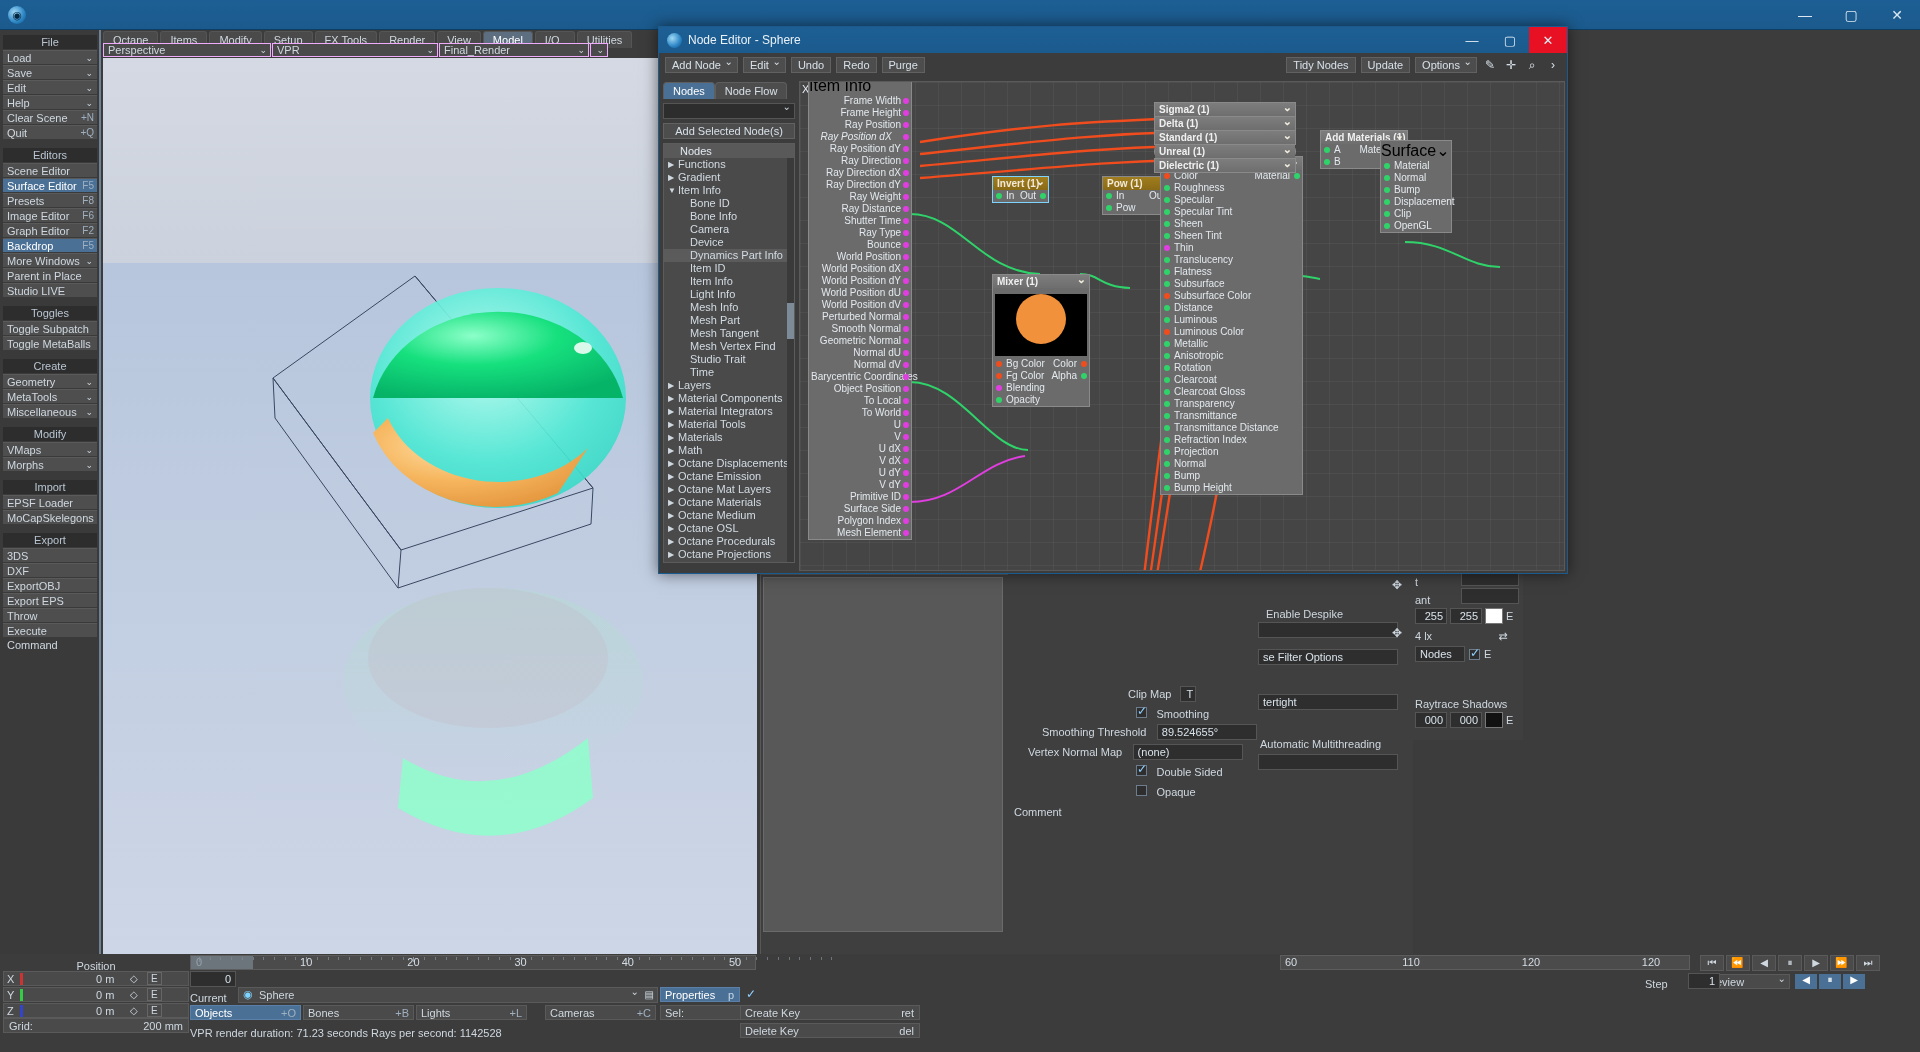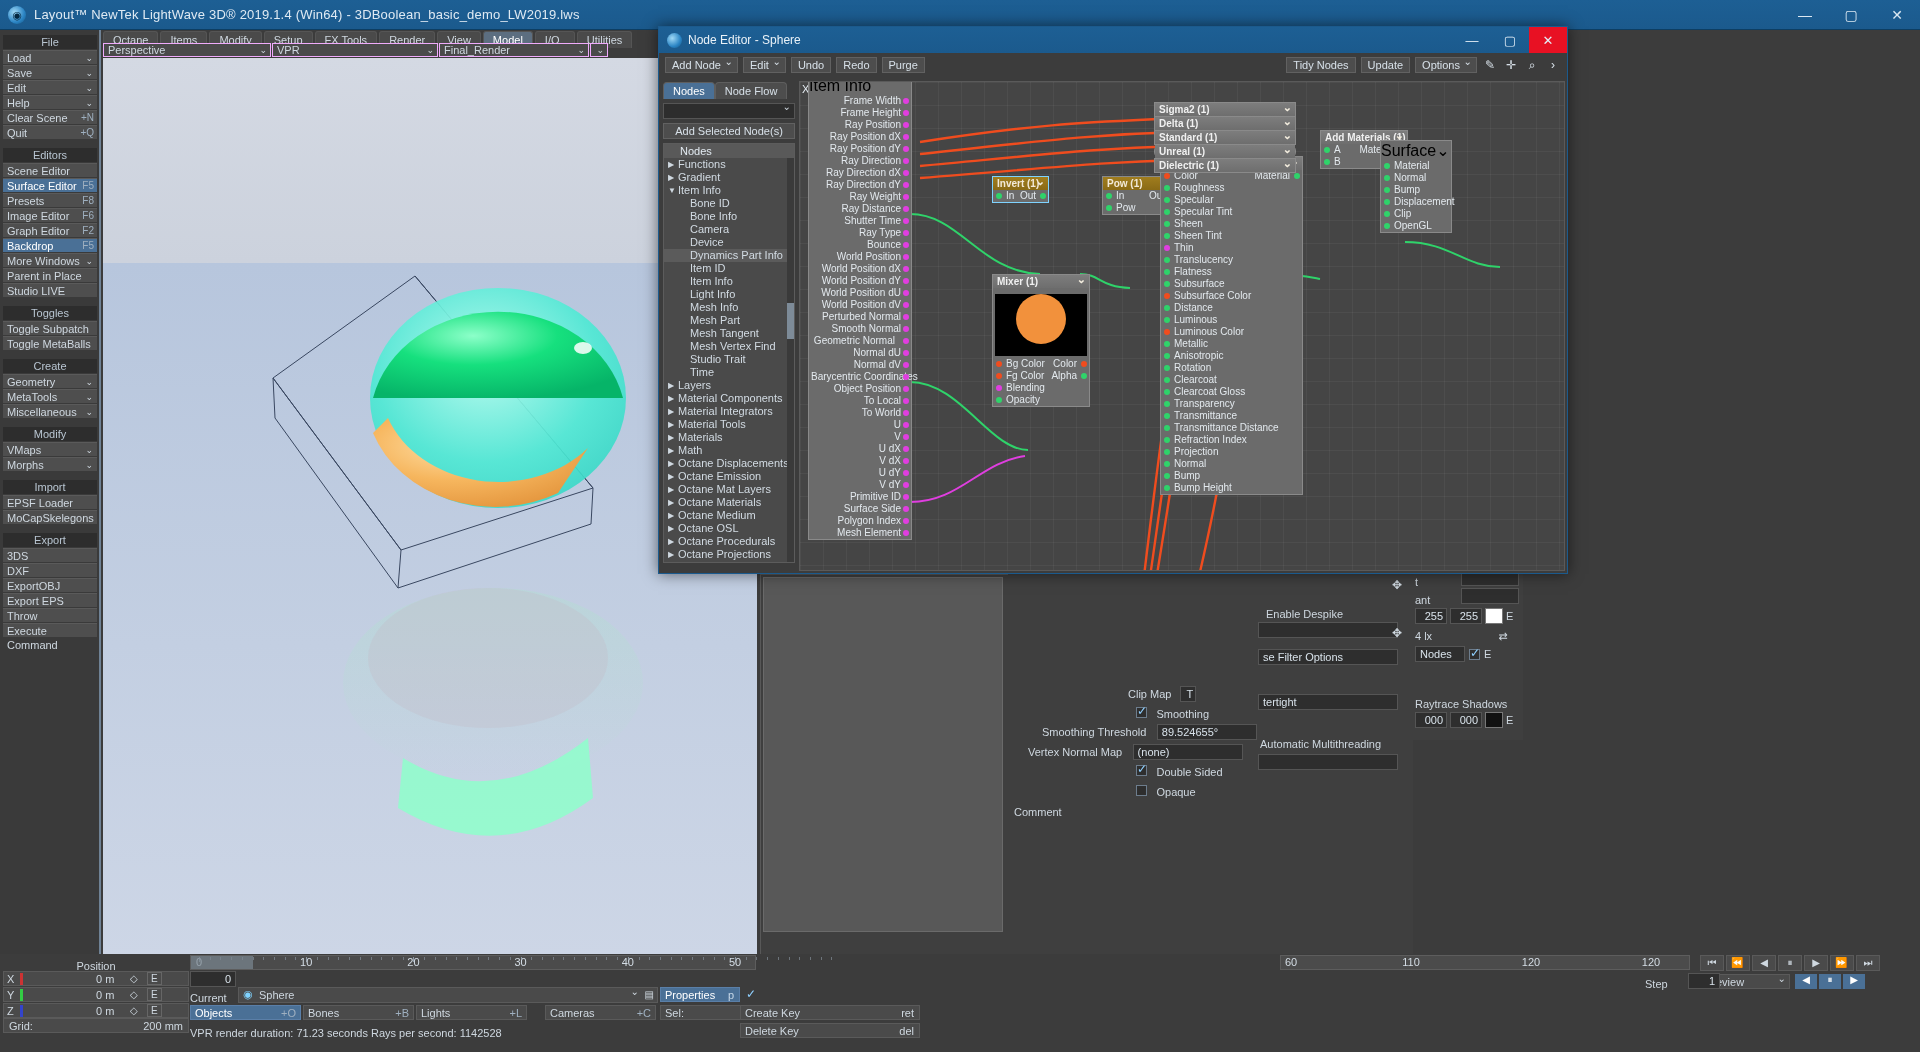--- a/index.html
+++ b/index.html
@@ -146,21 +146,20 @@
 
   svg.wires{ position:absolute; inset:0; pointer-events:none; }
 </style>
 </head>
 <body>
 
 <div id="app">
 
   <div class="titlebar">
     <div class="tb-icon">◉</div>
-    <div class="tb-title">Layout™ NewTek LightWave 3D® 2019.1.4 (Win64) - 3DBoolean_basic_demo_LW2019.lws</div>
     <div class="tb-ctrls">
       <div class="tb-btn">—</div>
       <div class="tb-btn">▢</div>
       <div class="tb-btn close">✕</div>
     </div>
   </div>
 
   <div class="sidebar" id="sidebar">
       <div class="sb-head">File</div>
       <div class="sb-item"><span>Load</span><span class="cv">⌄</span></div>
@@ -480,38 +479,38 @@
           <g fill="none" stroke="#e03ee0" stroke-width="2">
             <path d="M110 420 C 160 420 180 380 225 374"></path>
           </g>
         </svg>
 
         <div class="outnode" id="itemInfoNode" style="left: 8px; top: -6px; width: 104px; background: rgb(107, 107, 107);">
             <div class="hd gray"><span>Item Info</span></div>
             <div class="prow" style="text-align: right; padding-right: 10px; padding-left: 2px;"><span>Frame Width</span><span class="dotR m" style="right: 2px;"></span></div>
             <div class="prow" style="text-align: right; padding-right: 10px; padding-left: 2px;"><span>Frame Height</span><span class="dotR m" style="right: 2px;"></span></div>
             <div class="prow" style="text-align: right; padding-right: 10px; padding-left: 2px;"><span>Ray Position</span><span class="dotR m" style="right: 2px;"></span></div>
-            <div class="prow" style="text-align: right; padding-right: 10px; padding-left: 2px;"><span>Ray Position dX</span><span class="dotR m" style="right: 2px;"></span></div>
+            <div class="prow" style="text-align: center; padding-right: 10px; padding-left: 2px; font-style: italic;"><span>Ray Position dX</span><span class="dotR m" style="right: 2px;"></span></div>
             <div class="prow" style="text-align: right; padding-right: 10px; padding-left: 2px;"><span>Ray Position dY</span><span class="dotR m" style="right: 2px;"></span></div>
             <div class="prow" style="text-align: right; padding-right: 10px; padding-left: 2px;"><span>Ray Direction</span><span class="dotR m" style="right: 2px;"></span></div>
             <div class="prow" style="text-align: right; padding-right: 10px; padding-left: 2px;"><span>Ray Direction dX</span><span class="dotR m" style="right: 2px;"></span></div>
             <div class="prow" style="text-align: right; padding-right: 10px; padding-left: 2px;"><span>Ray Direction dY</span><span class="dotR m" style="right: 2px;"></span></div>
             <div class="prow" style="text-align: right; padding-right: 10px; padding-left: 2px;"><span>Ray Weight</span><span class="dotR m" style="right: 2px;"></span></div>
             <div class="prow" style="text-align: right; padding-right: 10px; padding-left: 2px;"><span>Ray Distance</span><span class="dotR m" style="right: 2px;"></span></div>
             <div class="prow" style="text-align: right; padding-right: 10px; padding-left: 2px;"><span>Shutter Time</span><span class="dotR m" style="right: 2px;"></span></div>
             <div class="prow" style="text-align: right; padding-right: 10px; padding-left: 2px;"><span>Ray Type</span><span class="dotR m" style="right: 2px;"></span></div>
             <div class="prow" style="text-align: right; padding-right: 10px; padding-left: 2px;"><span>Bounce</span><span class="dotR m" style="right: 2px;"></span></div>
             <div class="prow" style="text-align: right; padding-right: 10px; padding-left: 2px;"><span>World Position</span><span class="dotR m" style="right: 2px;"></span></div>
             <div class="prow" style="text-align: right; padding-right: 10px; padding-left: 2px;"><span>World Position dX</span><span class="dotR m" style="right: 2px;"></span></div>
             <div class="prow" style="text-align: right; padding-right: 10px; padding-left: 2px;"><span>World Position dY</span><span class="dotR m" style="right: 2px;"></span></div>
             <div class="prow" style="text-align: right; padding-right: 10px; padding-left: 2px;"><span>World Position dU</span><span class="dotR m" style="right: 2px;"></span></div>
             <div class="prow" style="text-align: right; padding-right: 10px; padding-left: 2px;"><span>World Position dV</span><span class="dotR m" style="right: 2px;"></span></div>
             <div class="prow" style="text-align: right; padding-right: 10px; padding-left: 2px;"><span>Perturbed Normal</span><span class="dotR m" style="right: 2px;"></span></div>
             <div class="prow" style="text-align: right; padding-right: 10px; padding-left: 2px;"><span>Smooth Normal</span><span class="dotR m" style="right: 2px;"></span></div>
-            <div class="prow" style="text-align: right; padding-right: 16px; padding-left: 2px;"><span>Geometric Normal</span><span class="dotR m" style="right: 2px;"></span></div>
+            <div class="prow" style="text-align: right; padding-right: 10px; padding-left: 2px;"><span>Geometric Normal</span><span class="dotR m" style="right: 2px;"></span></div>
             <div class="prow" style="text-align: right; padding-right: 10px; padding-left: 2px;"><span>Normal dU</span><span class="dotR m" style="right: 2px;"></span></div>
             <div class="prow" style="text-align: right; padding-right: 10px; padding-left: 2px;"><span>Normal dV</span><span class="dotR m" style="right: 2px;"></span></div>
             <div class="prow" style="text-align: right; padding-right: 10px; padding-left: 2px;"><span>Barycentric Coordinates</span><span class="dotR m" style="right: 2px;"></span></div>
             <div class="prow" style="text-align: right; padding-right: 10px; padding-left: 2px;"><span>Object Position</span><span class="dotR m" style="right: 2px;"></span></div>
             <div class="prow" style="text-align: right; padding-right: 10px; padding-left: 2px;"><span>To Local</span><span class="dotR m" style="right: 2px;"></span></div>
             <div class="prow" style="text-align: right; padding-right: 10px; padding-left: 2px;"><span>To World</span><span class="dotR m" style="right: 2px;"></span></div>
             <div class="prow" style="text-align: right; padding-right: 10px; padding-left: 2px;"><span>U</span><span class="dotR m" style="right: 2px;"></span></div>
             <div class="prow" style="text-align: right; padding-right: 10px; padding-left: 2px;"><span>V</span><span class="dotR m" style="right: 2px;"></span></div>
             <div class="prow" style="text-align: right; padding-right: 10px; padding-left: 2px;"><span>U dX</span><span class="dotR m" style="right: 2px;"></span></div>
             <div class="prow" style="text-align: right; padding-right: 10px; padding-left: 2px;"><span>V dX</span><span class="dotR m" style="right: 2px;"></span></div>

